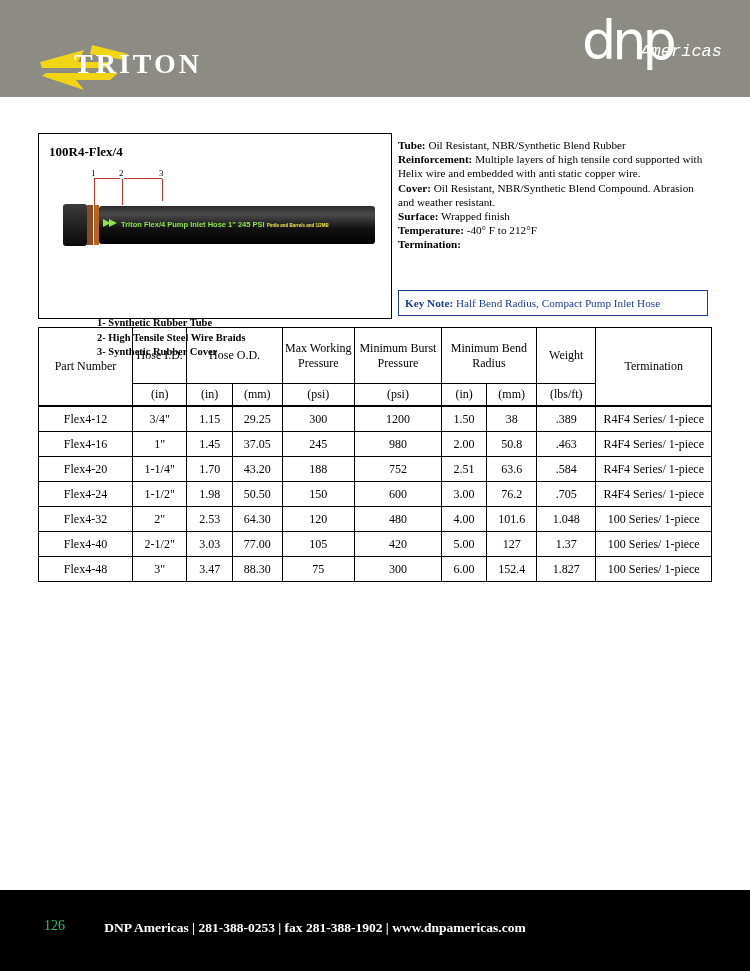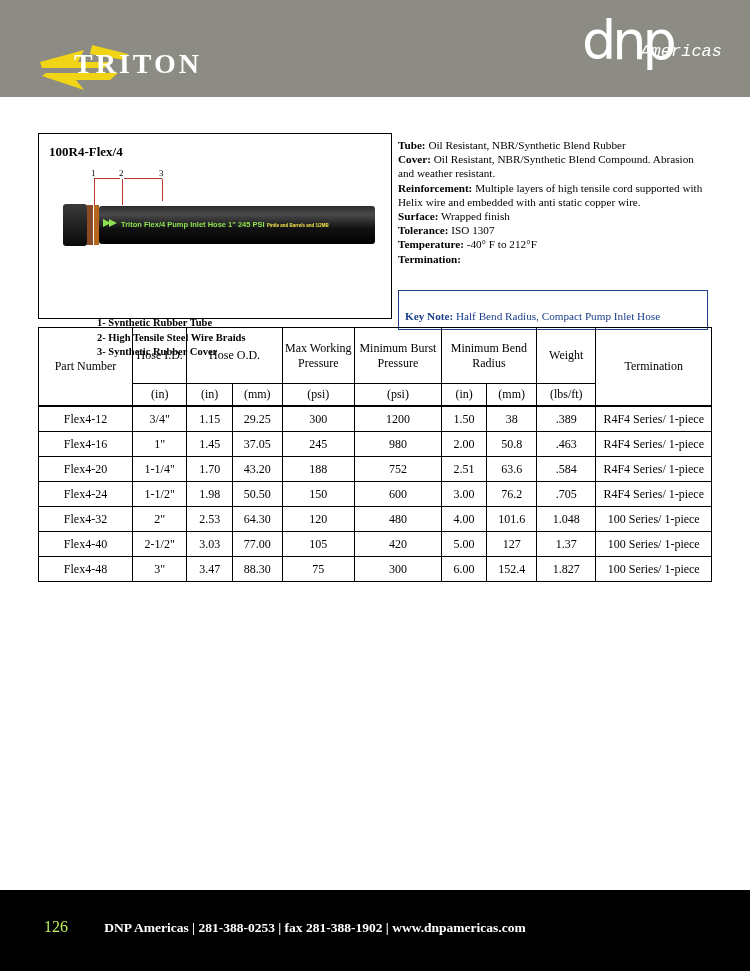--- a/index.html
+++ b/index.html
@@ -208,21 +208,21 @@
   .keynote {
     position: absolute;
     left: 398px;
     top: 290px;
     width: 310px;
     height: 26px;
     border: 1px solid #1b3f8b;
     box-sizing: border-box;
     font-size: 11.2px;
     color: #1b3f8b;
-    padding: 19px 6px;
+    padding: 6px 6px;
     background: #fff;
   }
   .keynote b { font-weight: bold; }
 
   
   table.spec-table {
     position: absolute;
     left: 38px;
     top: 327px;
     width: 674px;
@@ -257,22 +257,22 @@
     left: 0;
     bottom: 0;
     width: 750px;
     height: 81px;
     background: #000;
   }
   .page-num {
     position: absolute;
     left: 44px;
     top: 28px;
-    color: #bef264;
-    font-size: 16px;
+    color: #22c55e;
+    font-size: 14px;
   }
   .footer-text {
     position: absolute;
     left: 0;
     top: 30px;
     width: 630px;
     text-align: center;
     color: #fff;
     font-size: 13.5px;
     font-weight: bold;
@@ -331,34 +331,30 @@
     <div>3- Synthetic Rubber Cover</div>
   </div>
 </div>
 
 <div class="specs">
   <div>
     <b>Tube:</b>
     <span>Oil Resistant, NBR/Synthetic Blend Rubber</span>
   </div>
   <div>
+    <b>Reinforcement:</b>
+    <span>Multiple layers of high tensile cord supported with Helix wire and embedded with anti static copper wire.</span>
+  </div>
+  <div>
     <b>Cover:</b>
     <span>Oil Resistant, NBR/Synthetic Blend Compound. Abrasion and weather resistant.</span>
   </div>
   <div>
-    <b>Reinforcement:</b>
-    <span>Multiple layers of high tensile cord supported with Helix wire and embedded with anti static copper wire.</span>
-  </div>
-  <div>
     <b>Surface:</b>
     <span>Wrapped finish</span>
-  </div>
-  <div>
-    <b>Tolerance:</b>
-    <span>ISO 1307</span>
   </div>
   <div>
     <b>Temperature:</b>
     <span>-40° F to 212°F</span>
   </div>
   <div>
     <b>Termination:</b>
     <span></span>
   </div>
 </div>

